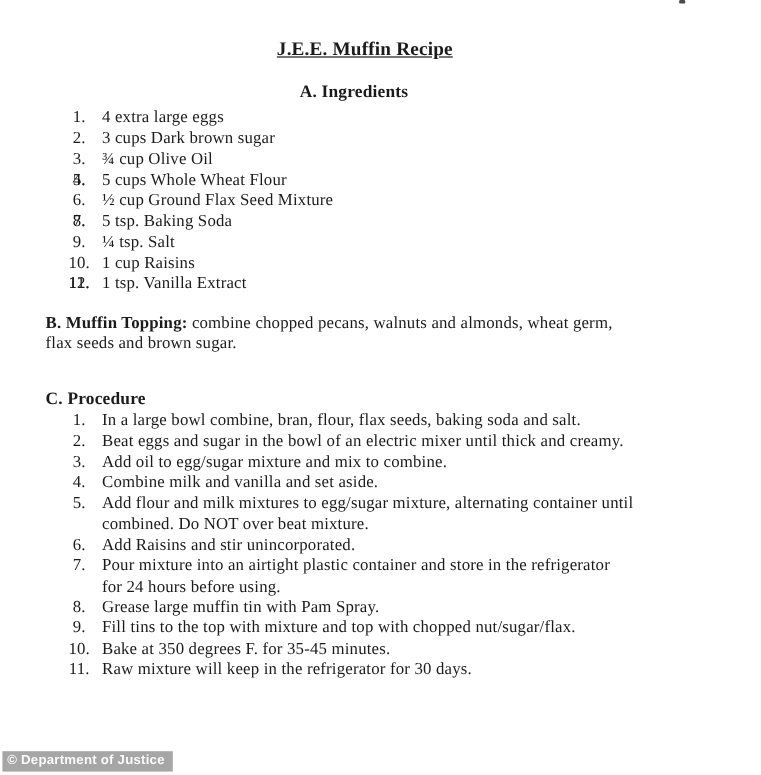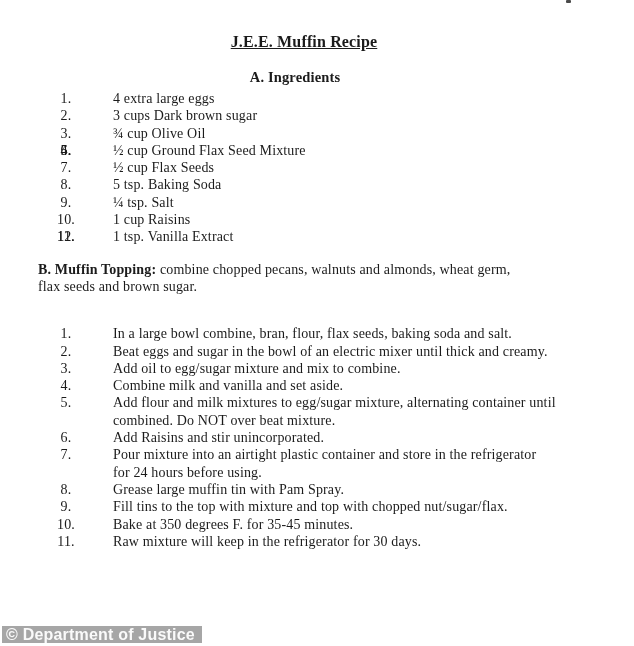--- a/index.html
+++ b/index.html
@@ -27,31 +27,31 @@
   .sec-heading {
     font-weight:700;
     font-size:14.5px;
     line-height:17px;
   }
   .heading-ingredients { margin-bottom:4px;text-align:center; }
   .heading-procedure { margin-bottom:0; }
   .list { width:532px; }
   .list-item { position:relative; padding-left:47px; box-sizing:border-box; }
   .li-num { position:absolute; left:0; top:0; width:56px; text-align:center; }
-  .li-text { display:inline-block; max-width:485px; white-space:pre-wrap; vertical-align:top;margin-left:28px; }
+  .li-text { display:inline-block; max-width:485px; white-space:pre-wrap; vertical-align:top; }
   .topping { margin:15px 0 30px 0; width:532px; }
   .topping-label { font-weight:700; }
   .topping-text { white-space:pre-wrap; }
   .watermark-badge {
     position:absolute;
     left:2px; top:626px;
     height:17px; line-height:17px;
     padding:0 7px 0 4px;
     font-family:"Liberation Sans", sans-serif;
-    font-size:16px;
+    font-size:11px;
     font-weight:700;
     letter-spacing:0.2px;
     white-space:nowrap;
   }
   .scan-speck {
     position:absolute;
     left:566px; top:0;
     width:5px; height:3px;
     border-radius:1px;
   }
@@ -65,35 +65,36 @@
 
   <h1 class="doc-title">J.E.E. Muffin Recipe</h1>
 
   <div class="section">
     <div class="sec-heading heading-ingredients">A. Ingredients</div>
     <div class="list">
         <div class="list-item"><span class="li-num">1.</span><span class="li-text">4 extra large eggs</span></div>
         <div class="list-item"><span class="li-num">2.</span><span class="li-text">3 cups Dark brown sugar</span></div>
         <div class="list-item"><span class="li-num">3.</span><span class="li-text">¾ cup Olive Oil</span></div>
         <div class="list-item"><span class="li-num">4.</span></div>
-        <div class="list-item"><span class="li-num">5.</span></div>
+        <div class="list-item"><span class="li-num">5.</span><span class="li-text">5 cups Whole Wheat Flour</span></div>
         <div class="list-item"><span class="li-num">6.</span><span class="li-text">½ cup Ground Flax Seed Mixture</span></div>
-        <div class="list-item"><span class="li-num">7.</span><span class="li-text">½ cup Flax Seeds</span></div>
+        <div class="list-item"><span class="li-num">7.</span></div>
         <div class="list-item"><span class="li-num">8.</span><span class="li-text">5 tsp. Baking Soda</span></div>
         <div class="list-item"><span class="li-num">9.</span><span class="li-text">¼ tsp. Salt</span></div>
         <div class="list-item"><span class="li-num">10.</span><span class="li-text">1 cup Raisins</span></div>
         <div class="list-item"><span class="li-num">11.</span></div>
         <div class="list-item"><span class="li-num">12.</span><span class="li-text">1 tsp. Vanilla Extract</span></div>
       </div>
   </div>
 
   <p class="topping"><span class="topping-label">B. Muffin Topping:</span> <span class="topping-text">combine chopped pecans, walnuts and almonds, wheat germ,
 flax seeds and brown sugar.</span></p>
 
   <div class="section">
+    <div class="sec-heading heading-procedure">C. Procedure</div>
     <div class="list">
         <div class="list-item"><span class="li-num">1.</span><span class="li-text">In a large bowl combine, bran, flour, flax seeds, baking soda and salt.</span></div>
         <div class="list-item"><span class="li-num">2.</span><span class="li-text">Beat eggs and sugar in the bowl of an electric mixer until thick and creamy.</span></div>
         <div class="list-item"><span class="li-num">3.</span><span class="li-text">Add oil to egg/sugar mixture and mix to combine.</span></div>
         <div class="list-item"><span class="li-num">4.</span><span class="li-text">Combine milk and vanilla and set aside.</span></div>
         <div class="list-item"><span class="li-num">5.</span><span class="li-text">Add flour and milk mixtures to egg/sugar mixture, alternating container until
 combined. Do NOT over beat mixture.</span></div>
         <div class="list-item"><span class="li-num">6.</span><span class="li-text">Add Raisins and stir unincorporated.</span></div>
         <div class="list-item"><span class="li-num">7.</span><span class="li-text">Pour mixture into an airtight plastic container and store in the refrigerator
 for 24 hours before using.</span></div>

